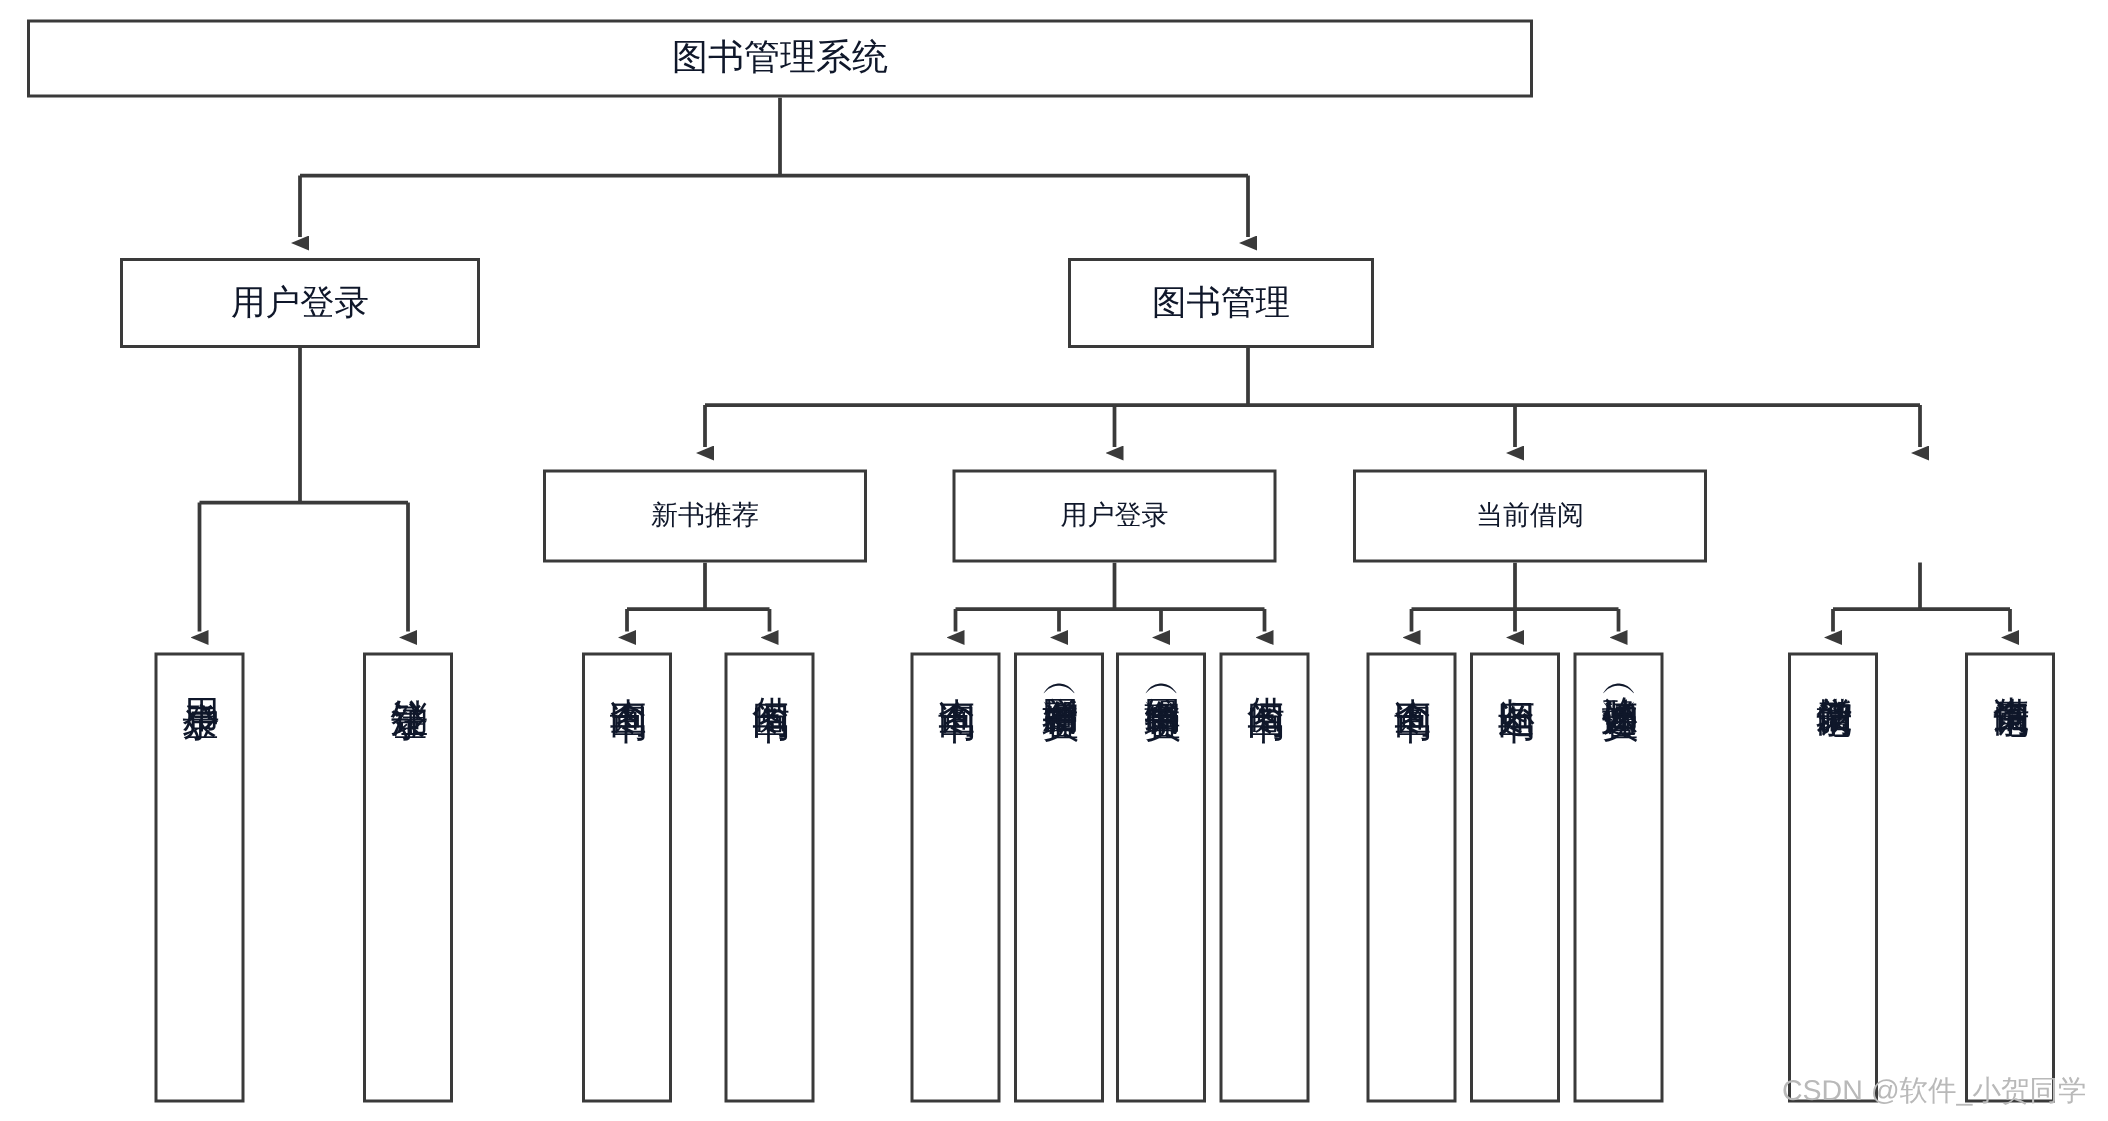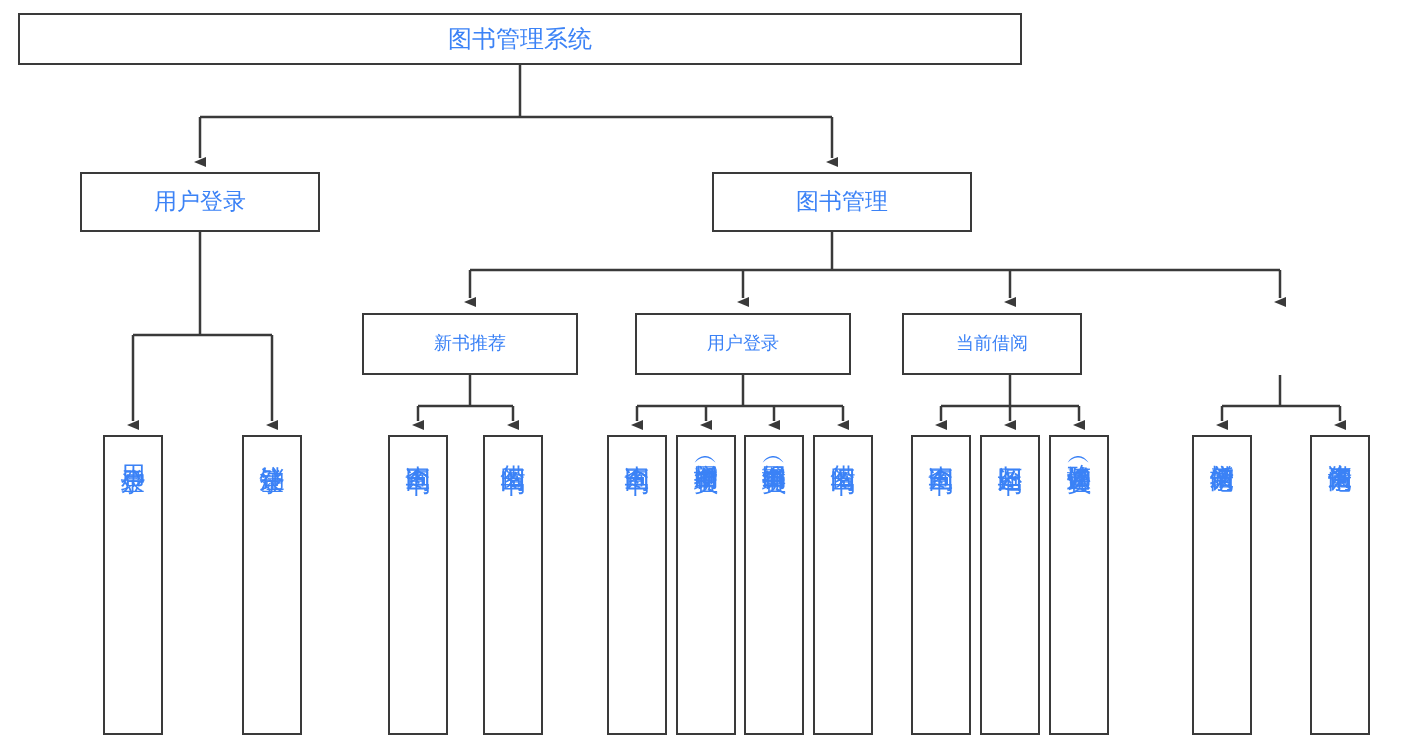--- a/index.html
+++ b/index.html
@@ -27,21 +27,21 @@
     pointer-events: none;
   }
   .node {
     position: absolute;
     box-sizing: border-box;
     background: #ffffff;
     border: 2px solid #3a3a3a;
     display: flex;
     align-items: center;
     justify-content: center;
-    color: #3b82f6;
+    color: #0f172a;
   }
   .node .label {
     display: block;
     text-align: center;
     line-height: 1.18;
     white-space: nowrap;
   }
   .node.level0 .label { font-size: 24px; }
   .node.level1 .label { font-size: 23px; }
   .node.level2 .label { font-size: 18px; }
@@ -124,31 +124,31 @@
     </g>
   </svg>
 
   <div class="node level0" style="left:18px; top:13px; width:1004px; height:52px;">
     <span class="label">图书管理系统</span>
   </div>
 
   <div class="node level1" style="left:80px; top:172px; width:240px; height:60px;">
     <span class="label">用户登录</span>
   </div>
-  <div class="node level1" style="left:712px; top:172px; width:260px; height:60px;">
+  <div class="node level1" style="left:712px; top:172px; width:204px; height:60px;">
     <span class="label">图书管理</span>
   </div>
 
   <div class="node level2" style="left:362px; top:313px; width:216px; height:62px;">
     <span class="label">新书推荐</span>
   </div>
   <div class="node level2" style="left:635px; top:313px; width:216px; height:62px;">
     <span class="label">用户登录</span>
   </div>
-  <div class="node level2" style="left:902px; top:313px; width:180px; height:62px;">
+  <div class="node level2" style="left:902px; top:313px; width:236px; height:62px;">
     <span class="label">当前借阅</span>
   </div>
 
   <div class="node leaf" style="left:103px; top:435px; width:60px; height:300px;">
     <span class="label">用户登录</span>
   </div>
   <div class="node leaf" style="left:242px; top:435px; width:60px; height:300px;">
     <span class="label">注销登录</span>
   </div>
 
@@ -182,14 +182,15 @@
     <span class="label">确认归还（管理员）</span>
   </div>
 
   <div class="node leaf long" style="left:1192px; top:435px; width:60px; height:300px;">
     <span class="label">新增借阅记录</span>
   </div>
   <div class="node leaf long" style="left:1310px; top:435px; width:60px; height:300px;">
     <span class="label">查询借阅记录</span>
   </div>
 
+  <div class="watermark" style="left:1188px; top:714px;">CSDN @软件_小贺同学</div>
 
 </div>
 
 </body></html>

